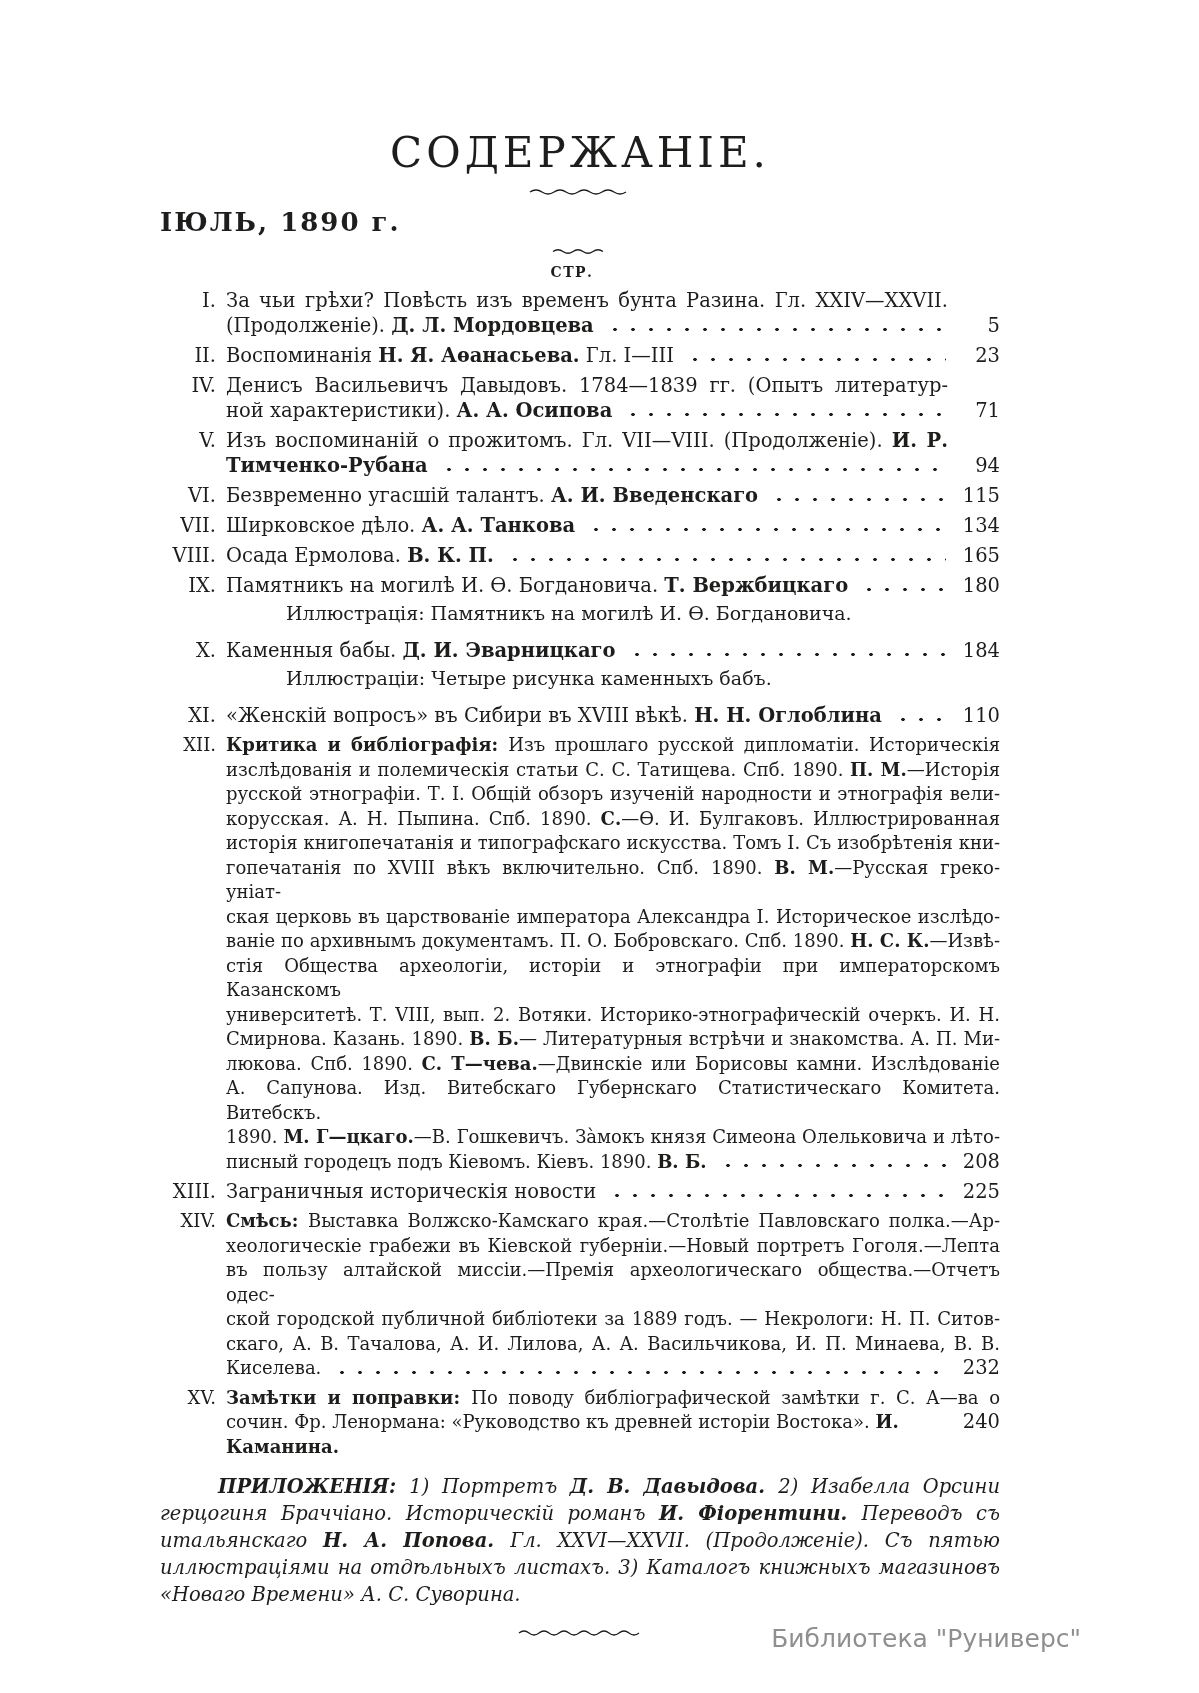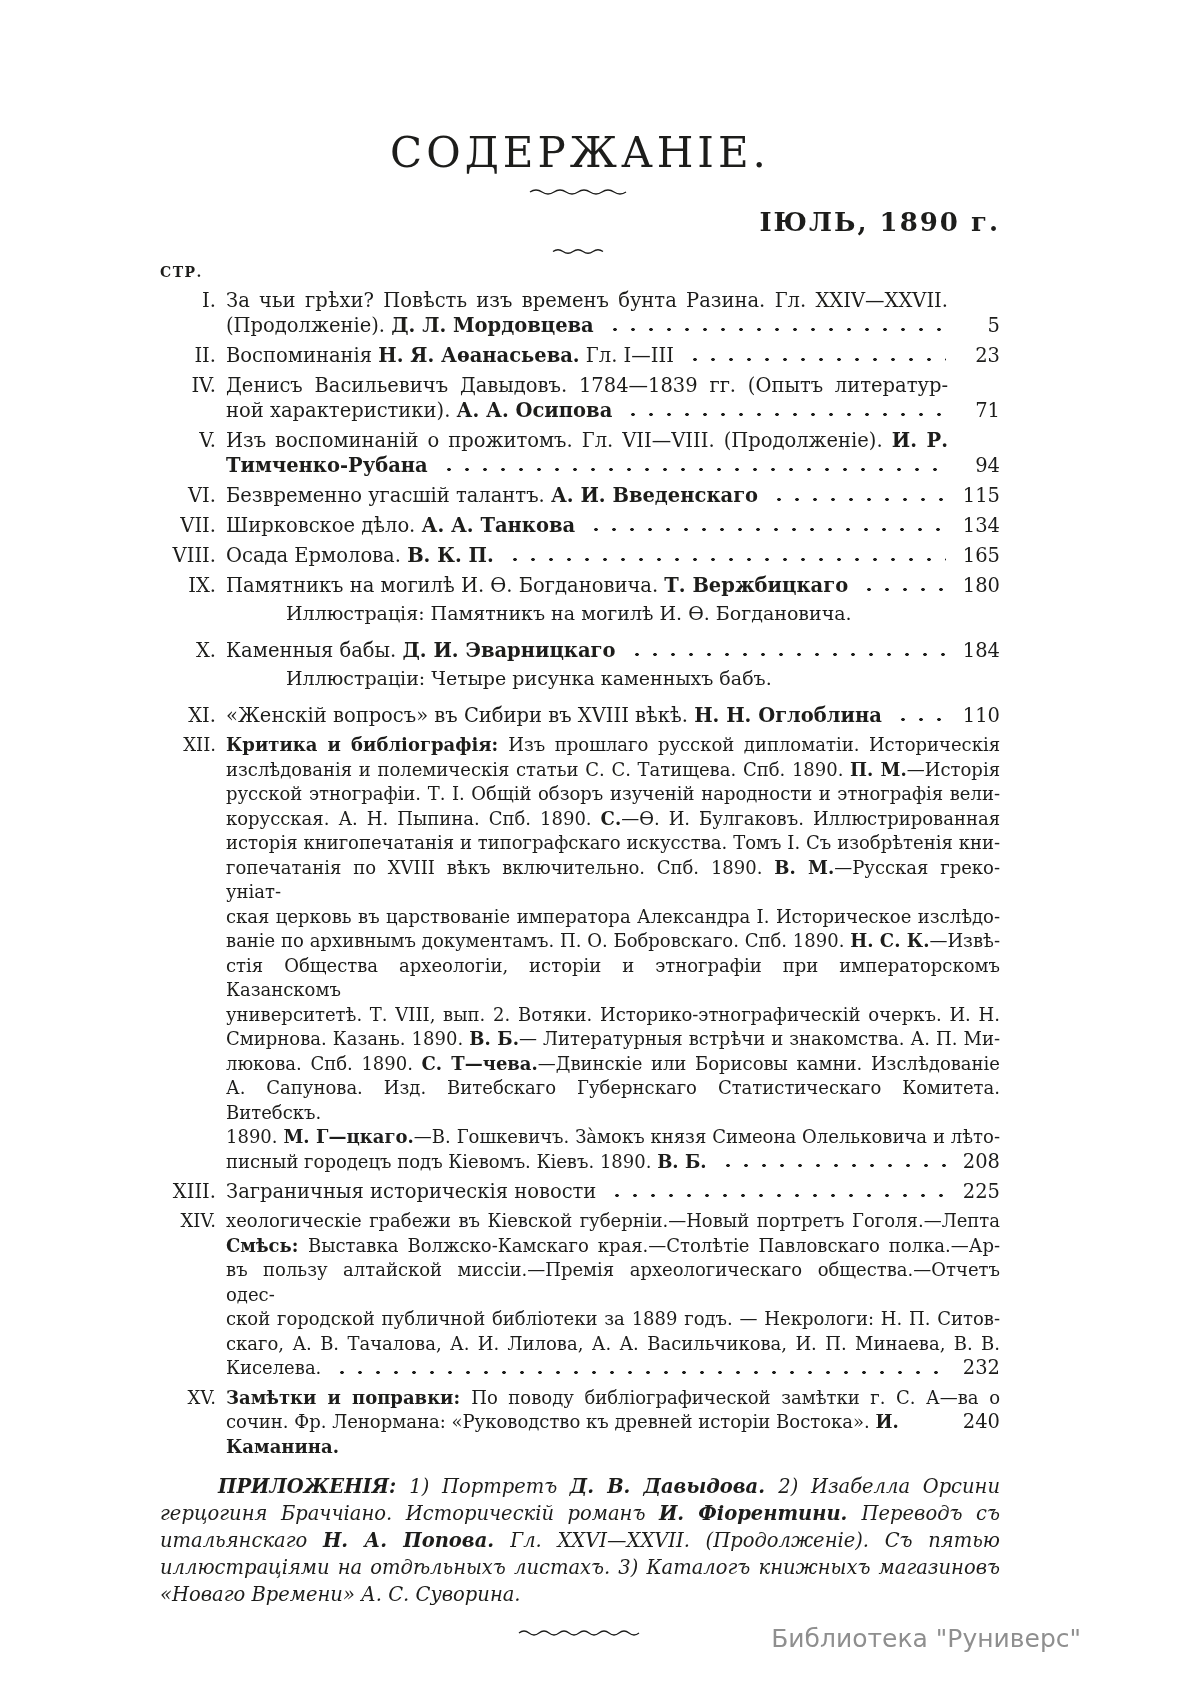--- a/index.html
+++ b/index.html
@@ -15,28 +15,28 @@
   .content { padding:128px 199px 0 160px; }
   .doc-title {
     margin:0 0 10px 0;
     text-align:center;
     font-size:42px;
     font-weight:normal;
     letter-spacing:4px;
   }
   .squiggle { display:block; margin:10px auto 8px auto; }
   .issue-line {
-    text-align:right;
+    text-align:left;
     font-size:26px;
     font-weight:bold;
     letter-spacing:2px;
     margin:10px 0 2px 0;
   }
   .str-head {
-    text-align:left;
+    text-align:center;
     font-size:14px;
     letter-spacing:1.5px;
     font-weight:bold;
     padding-right:16px;
     margin:0 0 8px 0;
   }
   .toc-list { }
   .toc-item { display:flex; margin-bottom:5px; font-size:19.5px; line-height:25px; }
   .toc-item.small { font-size:18px; line-height:24.5px; }
   .numeral {
@@ -236,22 +236,22 @@
             <div class="lastline">
               <span class="segs"><span>Заграничныя историческія новости</span></span>
               <span class="leader"></span>
               <span class="pagenum">225</span>
             </div>
           </div>
         </div>
         <div class="toc-item small">
           <div class="numeral">XIV.</div>
           <div class="entry">
+            <div class="jline"><span class="b">Смѣсь: </span><span>Выставка Волжско-Камскаго края.—Столѣтіе Павловскаго полка.—Ар-</span></div>
             <div class="jline"><span>хеологическіе грабежи въ Кіевской губерніи.—Новый портретъ Гоголя.—Лепта</span></div>
-            <div class="jline"><span class="b">Смѣсь: </span><span>Выставка Волжско-Камскаго края.—Столѣтіе Павловскаго полка.—Ар-</span></div>
             <div class="jline"><span>въ пользу алтайской миссіи.—Премія археологическаго общества.—Отчетъ одес-</span></div>
             <div class="jline"><span>ской городской публичной библіотеки за 1889 годъ. — Некрологи: Н. П. Ситов-</span></div>
             <div class="jline"><span>скаго, А. В. Тачалова, А. И. Лилова, А. А. Васильчикова, И. П. Минаева, В. В.</span></div>
             <div class="lastline">
               <span class="segs"><span>Киселева.</span></span>
               <span class="leader"></span>
               <span class="pagenum">232</span>
             </div>
           </div>
         </div>

